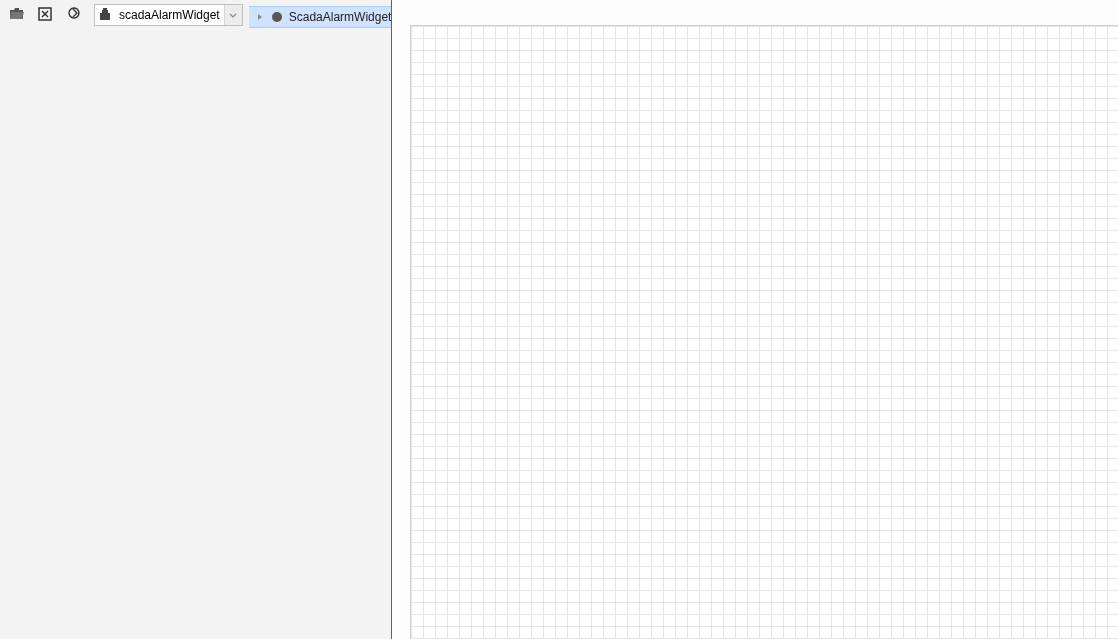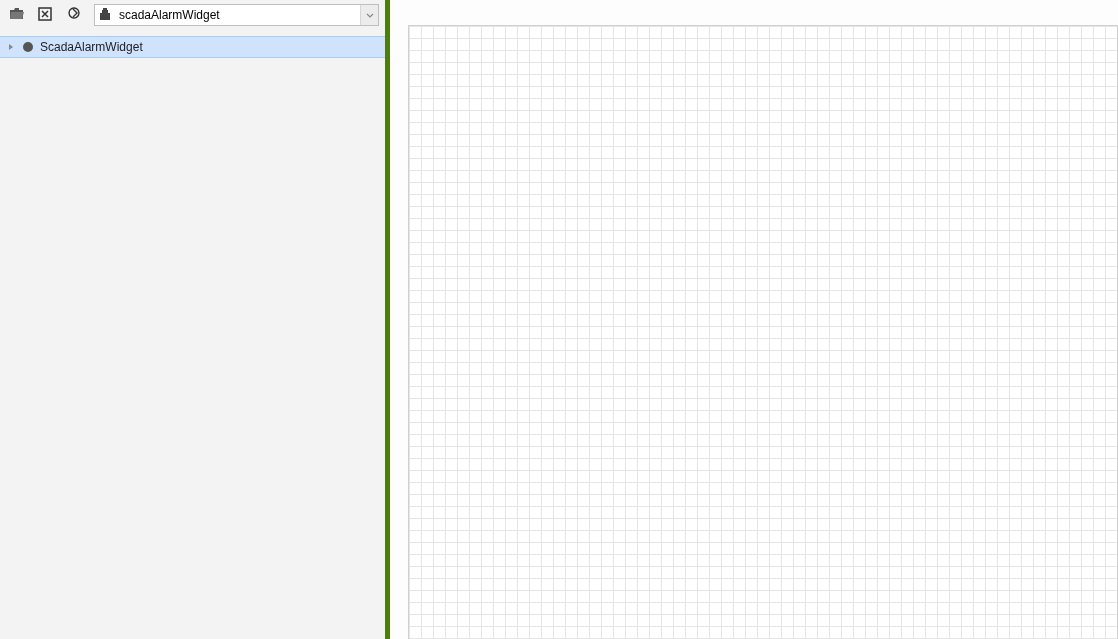--- a/index.html
+++ b/index.html
@@ -14,23 +14,23 @@
   }
   .app {
     display: flex;
     width: 100%;
     height: 100%;
   }
   .left-panel {
     width: 394px;
     height: 100%;
     background: #f3f3f3;
-    border-right: 5px solid #4d7c0f;
+    border-right: 1px solid #4d7c0f;
     display: flex;
-    flex-direction: column;
+    flex-direction: row;
   }
   .toolbar {
     display: flex;
     align-items: center;
     gap: 6px;
     padding: 4px 6px;
     height: 30px;
   }
   .tool-btn {
     width: 22px;

